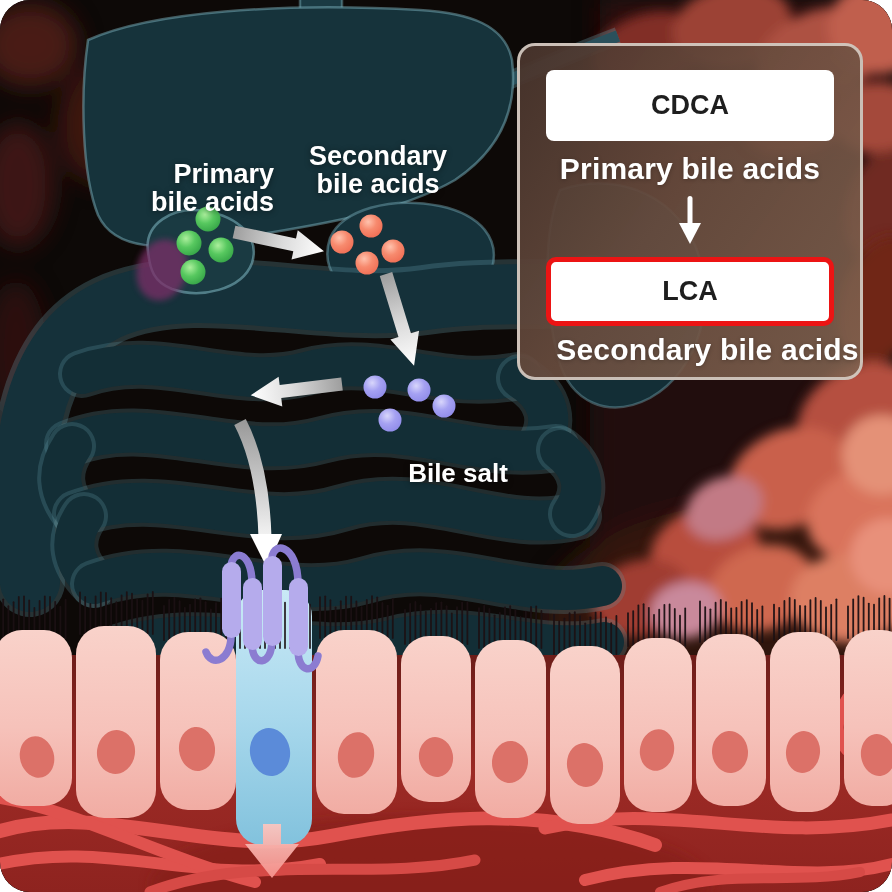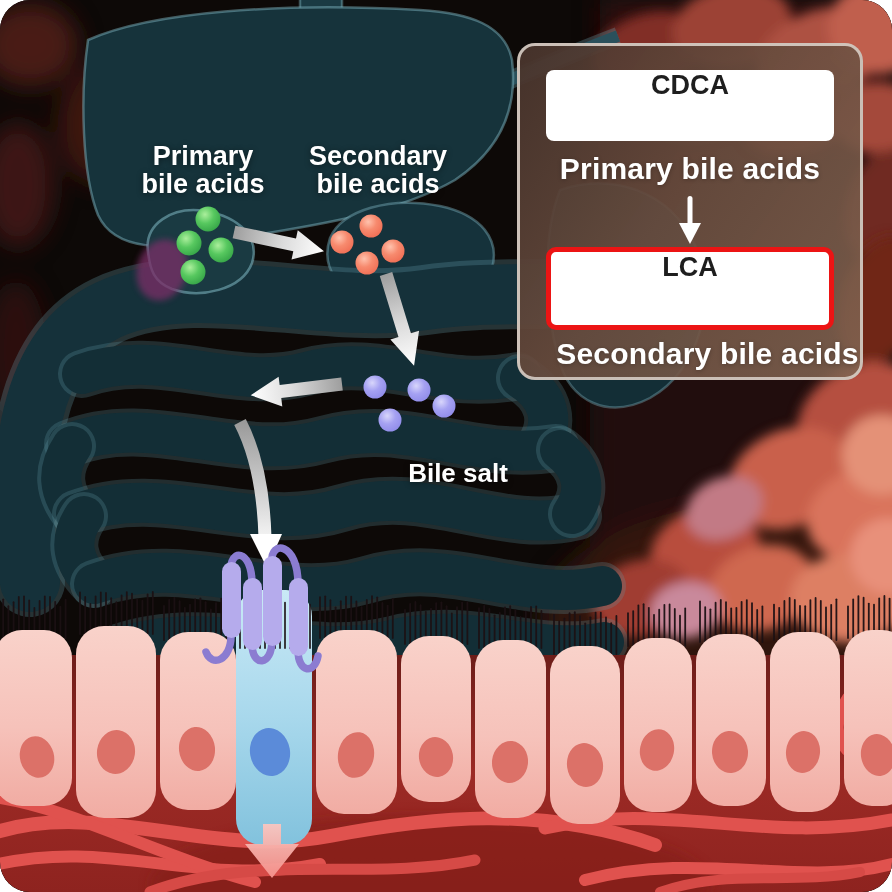--- a/index.html
+++ b/index.html
@@ -19,25 +19,25 @@
     position:absolute;z-index:3;left:517px;top:43px;width:346px;height:337px;
     box-sizing:border-box;border-radius:18px;
     background:linear-gradient(125deg, rgba(72,52,44,.95) 0%, rgba(104,76,62,.93) 45%, rgba(130,101,82,.88) 100%);
     border:3px solid rgba(219,209,201,.88);
     padding:24px 26px 0 26px;
     display:flex;flex-direction:column;align-items:center;
   }
   .legend-box{
     width:100%;height:71px;box-sizing:border-box;border-radius:8px;
     background:var(--box-bg,#fff);
-    display:flex;justify-content:center;
+    display:flex;align-items:center;justify-content:center;
     font-size:27px;font-weight:bold;color:var(--text-dark,#1e1e1e);
   }
   .legend-box.lca{
-    height:83px;border:5px solid var(--lca-red,#ec1414);border-radius:10px;margin-top:1px;
+    height:69px;border:5px solid var(--lca-red,#ec1414);border-radius:10px;margin-top:11px;
   }
   .legend-caption{
     margin-top:11px;color:#fff;font-size:30px;font-weight:bold;text-align:left;
     letter-spacing:.2px;text-shadow:0 1px 4px rgba(0,0,0,.25);white-space:nowrap;
   }
   .legend-caption.second{margin-top:7px;margin-left:35px;}
   .legend-arrow{margin-top:8px;display:block;}
 </style>
 </head>
 <body>
@@ -473,21 +473,21 @@
         <rect x="222" y="562" width="19" height="76" rx="9.5"></rect>
         <rect x="243" y="578" width="19" height="72" rx="9.5"></rect>
         <rect x="263" y="556" width="19" height="90" rx="9.5"></rect>
         <rect x="289" y="578" width="19" height="78" rx="9.5"></rect>
       </g>
     </g>
     <polygon points="263,824 281,824 281,844 299,844 272,878 245,844 263,844" fill="url(#gpa)" opacity="0.95"></polygon>
   </g>
 </svg>
 
-<div class="flabel" style="left:132px;top:142px;width:142px;">
+<div class="flabel" style="left:132px;top:160px;width:142px;text-align:right;">
   <span>Primary</span><br>
   <span>bile acids</span>
 </div>
 <div class="flabel" style="left:304px;top:142px;width:148px;">
   <span>Secondary</span><br>
   <span>bile acids</span>
 </div>
 <div class="flabel small" style="left:392px;top:429px;width:132px;">
   <span>Bile salt</span>
 </div>

